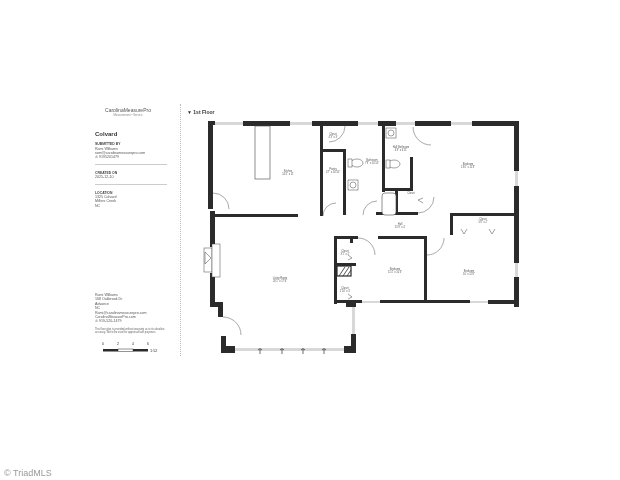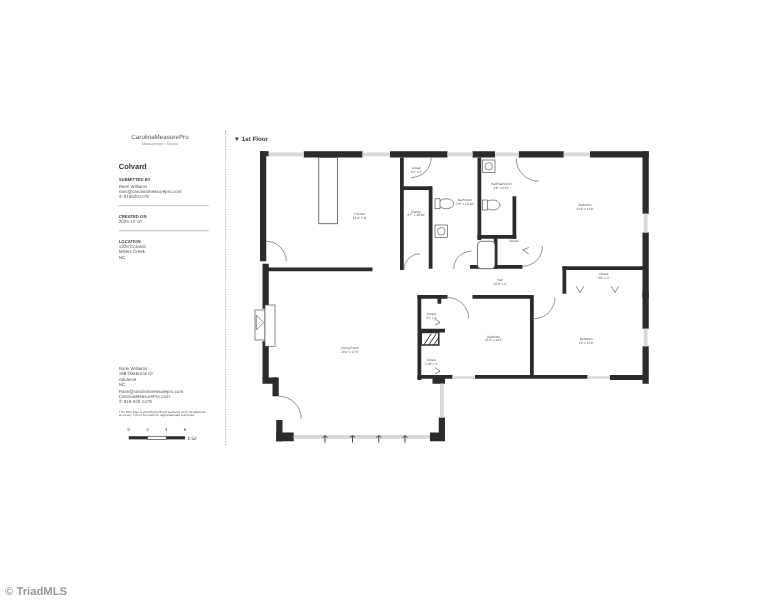--- a/index.html
+++ b/index.html
@@ -12,21 +12,21 @@
   .lbl { font-weight:bold; font-size:3.4px; color:#444; margin-top:6px; }
   .val { font-size:3.6px; color:#555; }
   .rule { height:0; border-top:1px solid #ccc; width:72px; margin-top:4px; }
   .contact { position:absolute; left:95px; top:293px; width:80px; font-size:3.6px; line-height:4.4px; color:#444; }
   .disclaimer { font-size:2.6px; line-height:3.2px; color:#666; margin-top:4px; width:74px; }
   .scale { position:absolute; left:101px; top:341px; width:70px; height:14px; }
   .divider { position:absolute; left:180px; top:104px; height:252px; width:0; border-left:1px dotted #bbb; }
   .floor-title { position:absolute; left:187px; top:109px; font-size:5px; font-weight:bold; color:#333; }
   .plan { position:absolute; left:0; top:0; width:620px; height:480px; }
   .room-label { position:absolute; font-size:2.6px; line-height:3px; text-align:center; color:#555; transform:translate(-50%,-50%); white-space:nowrap; }
-  .copyright { position:absolute; left:4px; top:468px; font-size:9px; color:#999;font-weight:bold; }
+  .copyright { position:absolute; left:4px; top:468px; font-size:9px; color:#999; }
 </style>
 </head>
 <body>
 
 <div class="sheet">
 
   <div class="sidebar">
     <div class="brand">CarolinaMeasurePro</div>
     <div class="brand-sub">Measurement • Service</div>
     <div class="proj-title">Colvard</div>

